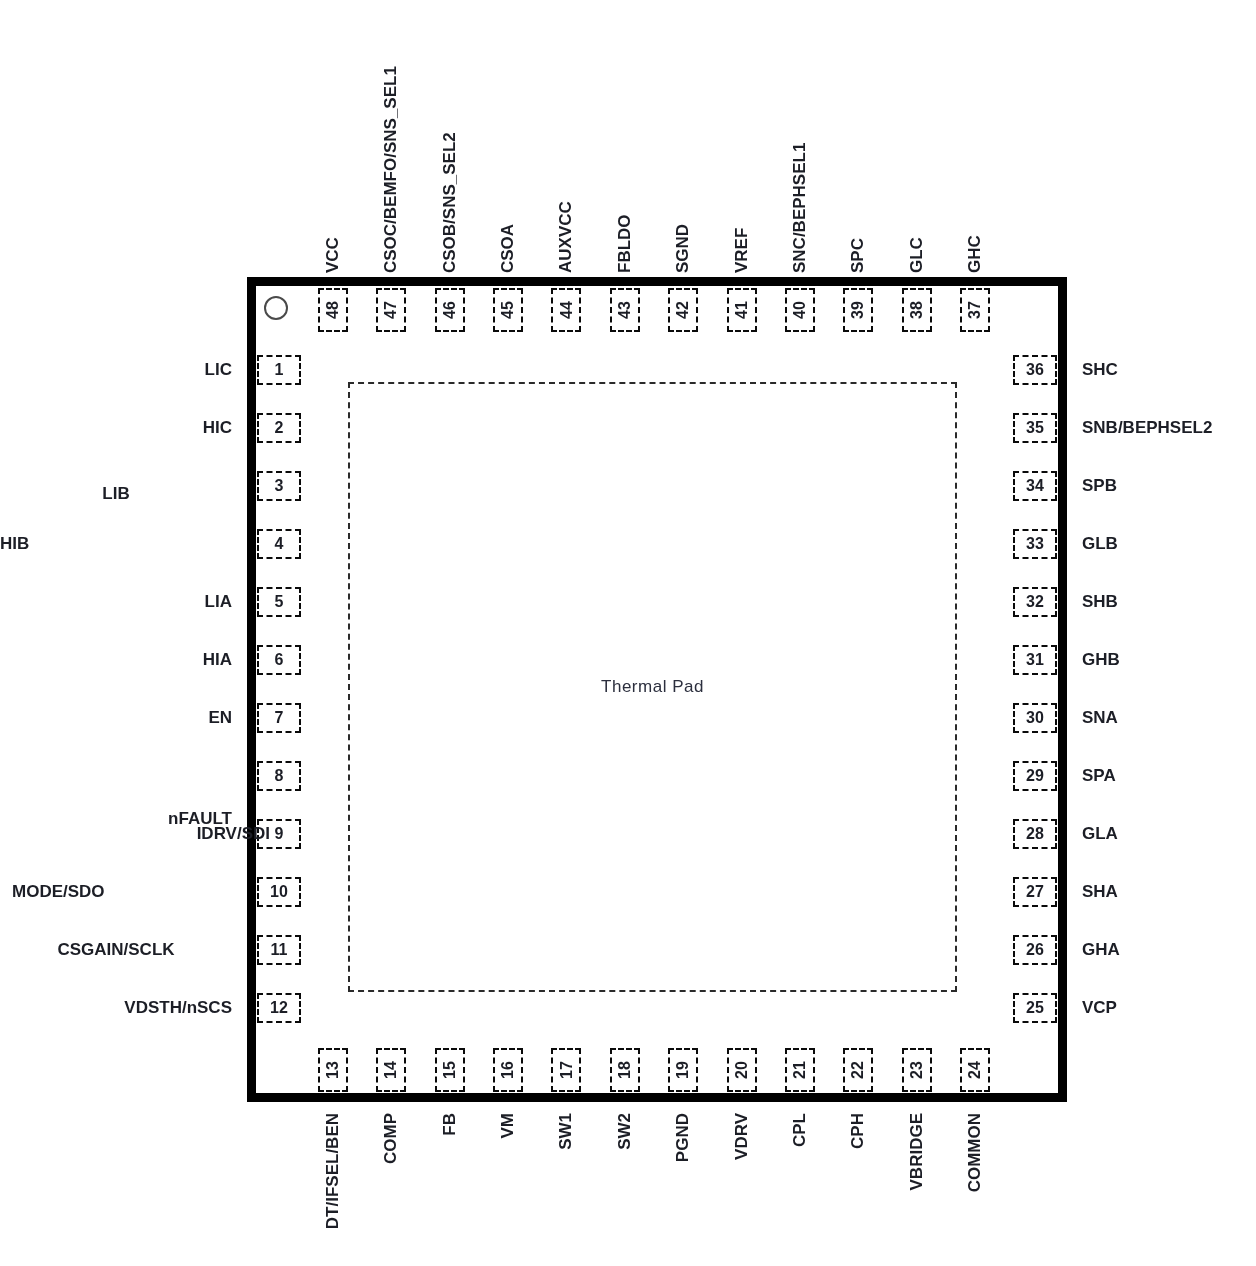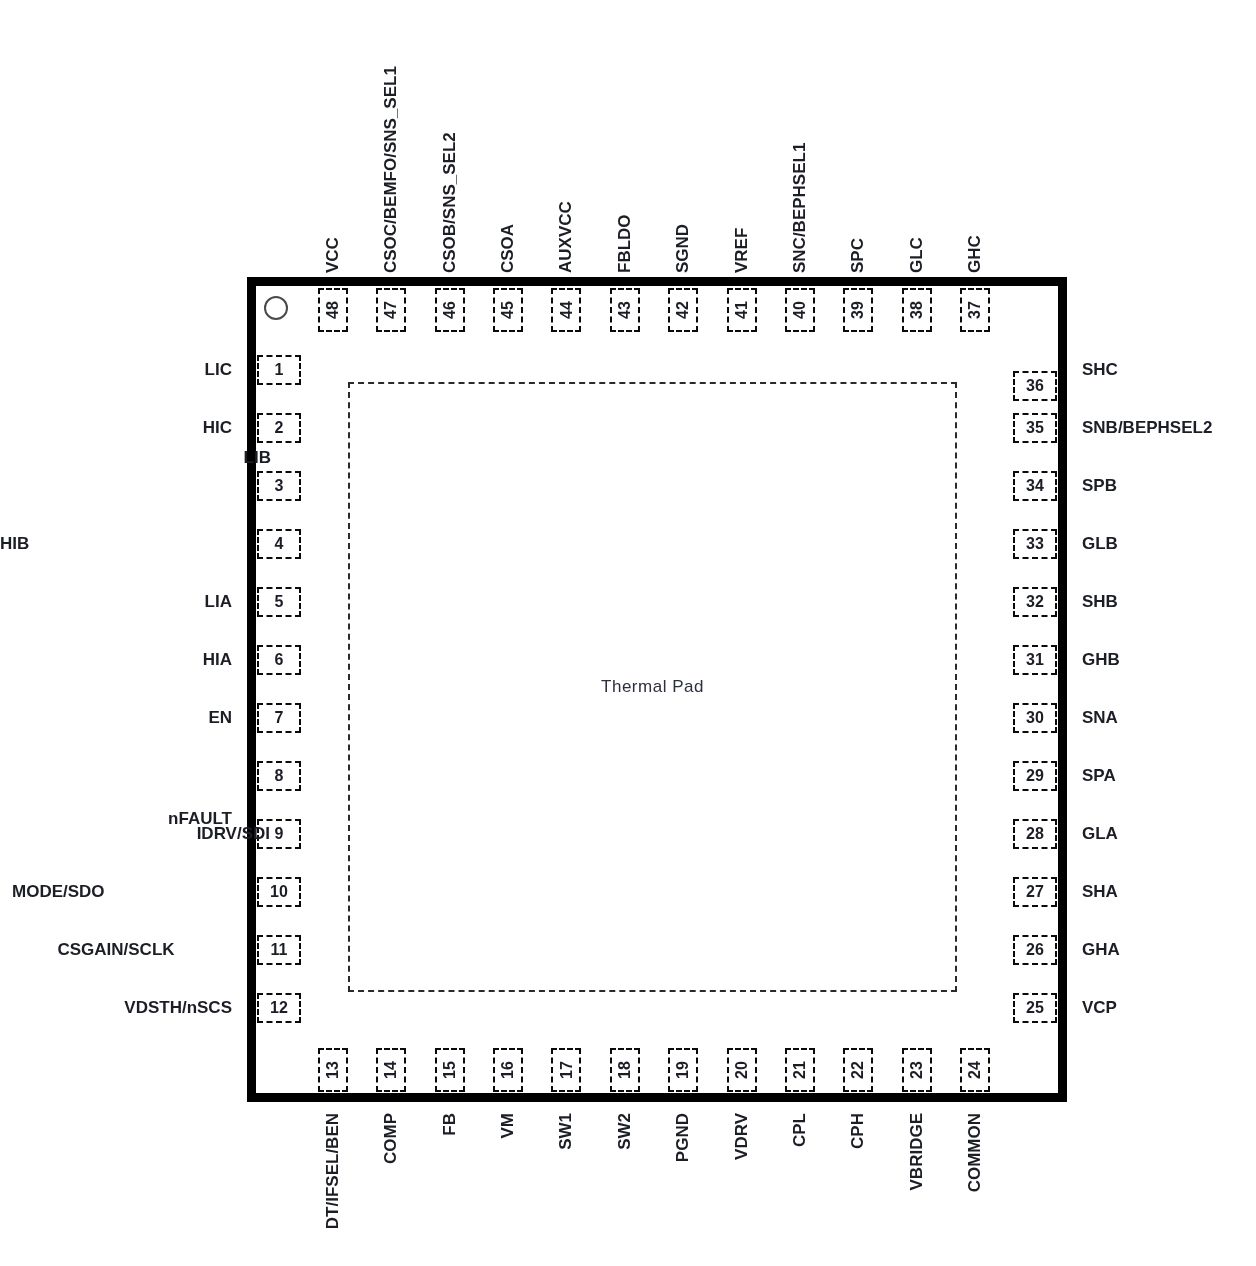--- a/index.html
+++ b/index.html
@@ -133,21 +133,21 @@
         <span class="pin-num">1</span>
       </div>
       <div class="pin-label" style="left: 0px; width: 232px; top: 359px; text-align: right;">LIC</div>
       <div class="pin-box" style="left: 257px; top: 413px; width: 44px; height: 30px;">
         <span class="pin-num">2</span>
       </div>
       <div class="pin-label" style="left: 0px; width: 232px; top: 417px; text-align: right;">HIC</div>
       <div class="pin-box" style="left: 257px; top: 471px; width: 44px; height: 30px;">
         <span class="pin-num">3</span>
       </div>
-      <div class="pin-label" style="left: 0px; width: 232px; top: 447px; text-align: right; padding-left: 39px;">LIB</div>
+      <div class="pin-label" style="left: 0px; width: 232px; top: 483px; text-align: center;">LIB</div>
       <div class="pin-box" style="left: 257px; top: 529px; width: 44px; height: 30px;">
         <span class="pin-num">4</span>
       </div>
       <div class="pin-label" style="left: 0px; width: 232px; top: 533px; text-align: left;">HIB</div>
       <div class="pin-box" style="left: 257px; top: 587px; width: 44px; height: 30px;">
         <span class="pin-num">5</span>
       </div>
       <div class="pin-label" style="left: 0px; width: 232px; top: 591px; text-align: right;">LIA</div>
       <div class="pin-box" style="left: 257px; top: 645px; width: 44px; height: 30px;">
         <span class="pin-num">6</span>
@@ -170,21 +170,21 @@
       </div>
       <div class="pin-label" style="left: 12px; width: 232px; top: 881px; ">MODE/SDO</div>
       <div class="pin-box" style="left: 257px; top: 935px; width: 44px; height: 30px;">
         <span class="pin-num">11</span>
       </div>
       <div class="pin-label" style="left: 0px; width: 232px; top: 939px; text-align: center;">CSGAIN/SCLK</div>
       <div class="pin-box" style="left: 257px; top: 993px; width: 44px; height: 30px;">
         <span class="pin-num">12</span>
       </div>
       <div class="pin-label" style="left: 0px; width: 232px; top: 997px; text-align: right;">VDSTH/nSCS</div>
-      <div class="pin-box" style="left: 1013px; top: 355px; width: 44px; height: 30px; margin-top: 16px;">
+      <div class="pin-box" style="left: 1013px; top: 355px; width: 44px; height: 30px;">
         <span class="pin-num">36</span>
       </div>
       <div class="pin-label" style="left: 1082px; width: 260px; top: 359px; text-align: left;">SHC</div>
       <div class="pin-box" style="left: 1013px; top: 413px; width: 44px; height: 30px;">
         <span class="pin-num">35</span>
       </div>
       <div class="pin-label" style="left: 1082px; width: 260px; top: 417px; text-align: left;">SNB/BEPHSEL2</div>
       <div class="pin-box" style="left: 1013px; top: 471px; width: 44px; height: 30px;">
         <span class="pin-num">34</span>
       </div>

